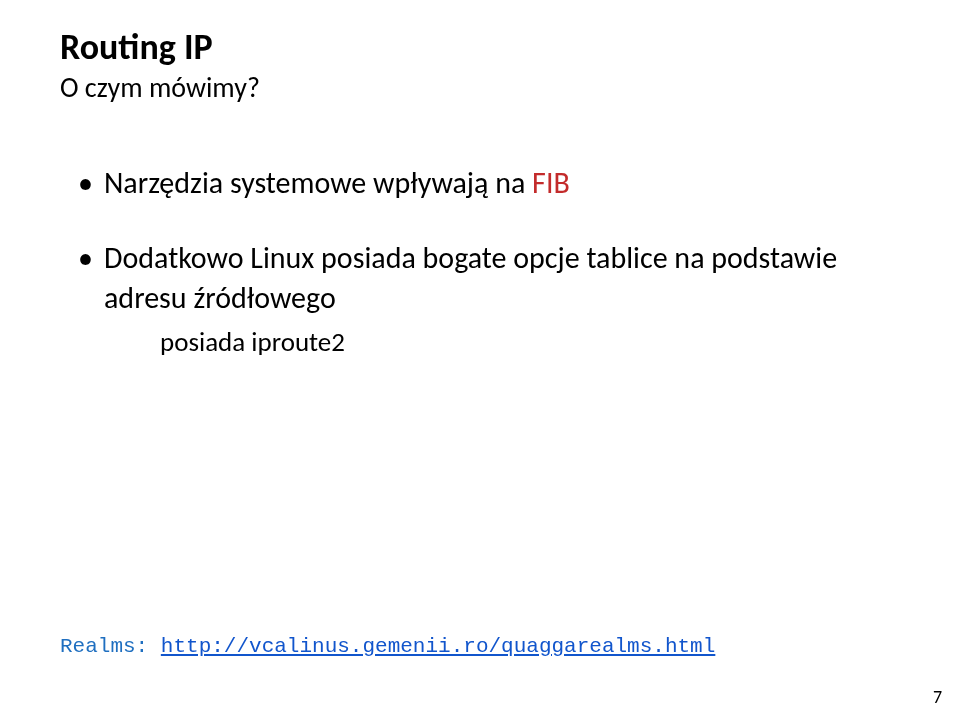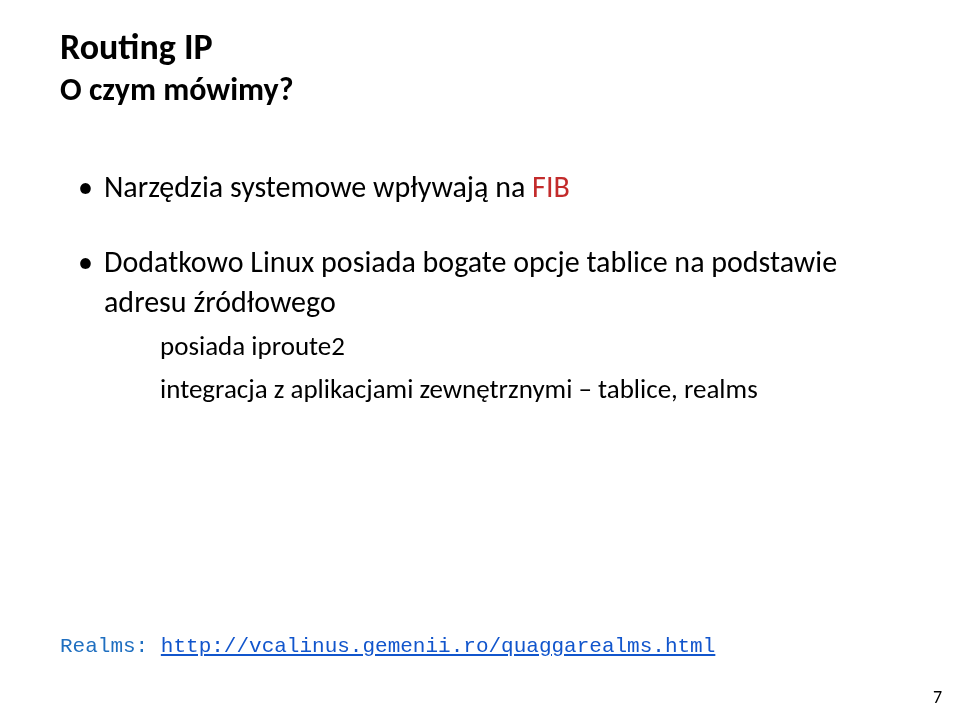--- a/index.html
+++ b/index.html
@@ -18,22 +18,22 @@
     box-sizing: border-box;
     padding: 28px 60px 36px 60px;
   }
   .title {
     font-size: 36px;
     font-weight: bold;
     line-height: 1.1;
     margin: 0;
   }
   .subtitle {
-    font-size: 32px;
-    font-weight: bold;
+    font-size: 28px;
+    font-weight: normal;
     margin: 2px 0 0 0;
   }
   .content {
     margin-top: 58px;
     margin-left: 18px;
   }
   ul.outer {
     list-style: none;
     padding-left: 0;
     margin: 0;
@@ -97,21 +97,20 @@
     <ul class="outer">
 
       <li>
         <span>Narzędzia systemowe wpływają na </span><span class="red">FIB</span>
       </li>
 
 
       <li>
         <span>Dodatkowo Linux posiada bogate opcje tablice na podstawie adresu źródłowego</span>
         <div class="indent1">posiada iproute2</div>
-        <div class="indent2">integracja z aplikacjami zewnętrznymi – tablice, realms</div>
       </li>
 
     </ul>
   </div>
 
   <div class="footer">
     <span class="blue">Realms: </span><a class="link" href="#">http://vcalinus.gemenii.ro/quaggarealms.html</a>
   </div>
 
   <div class="pagenum">7</div>

